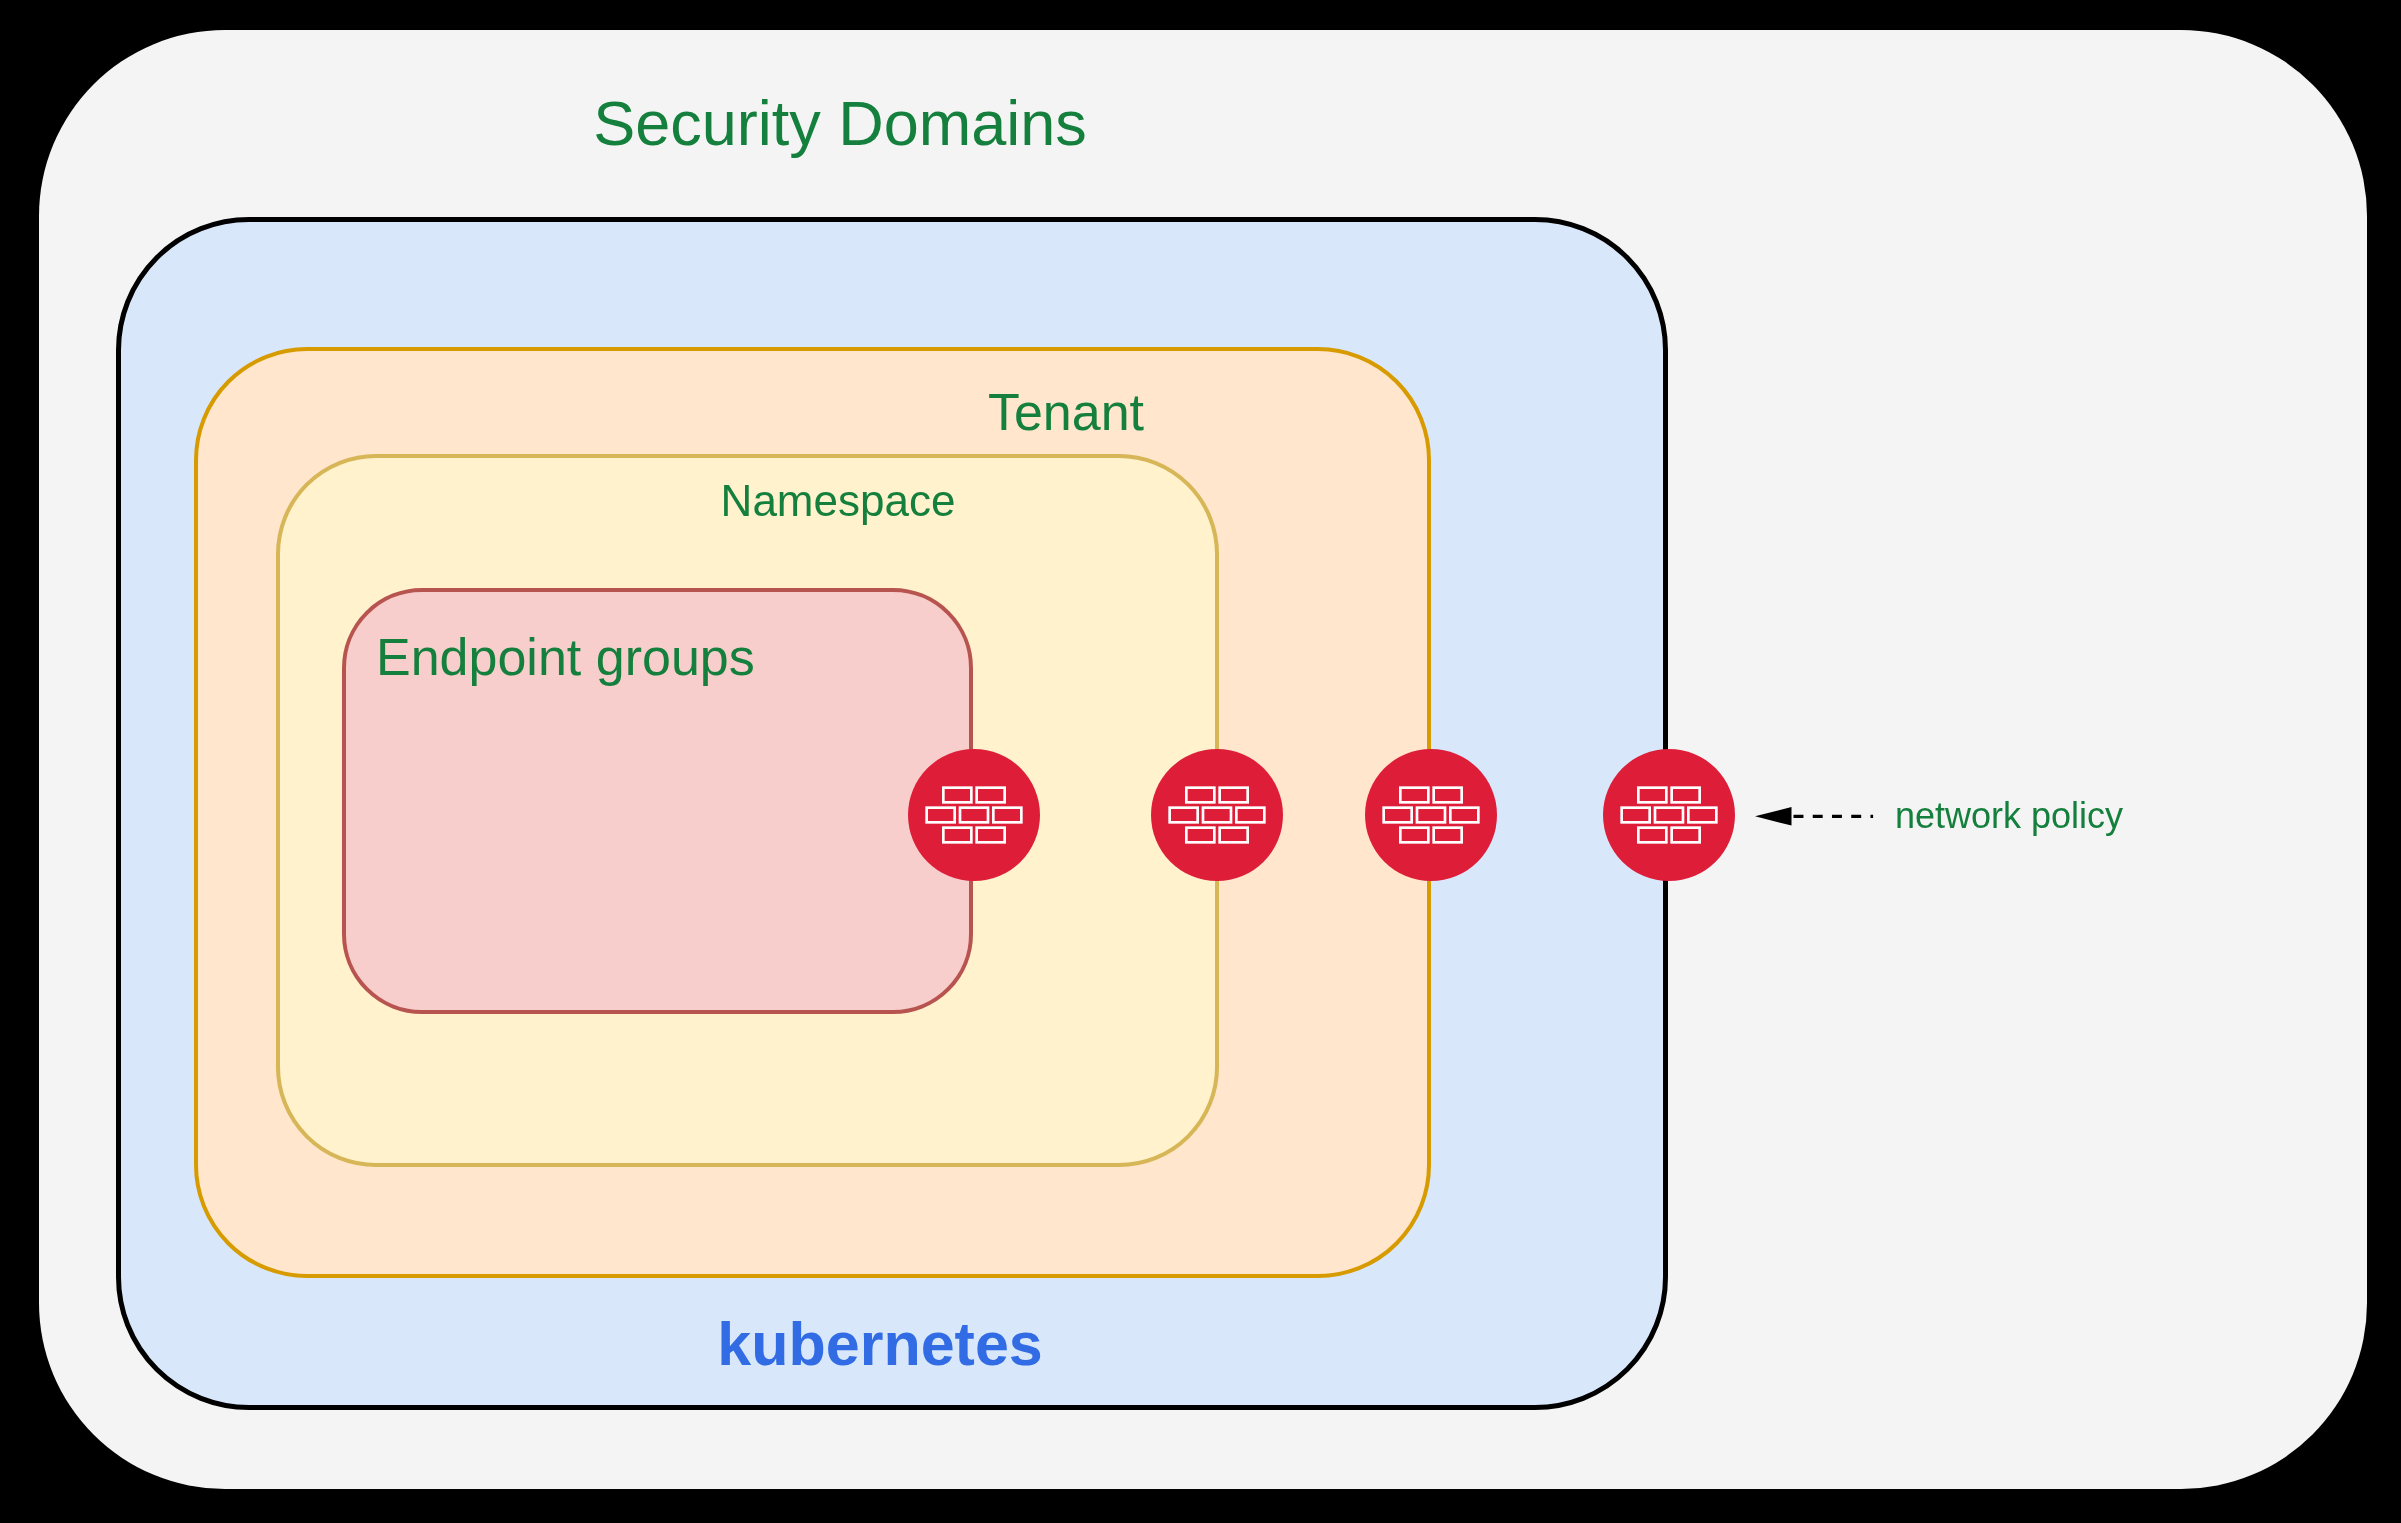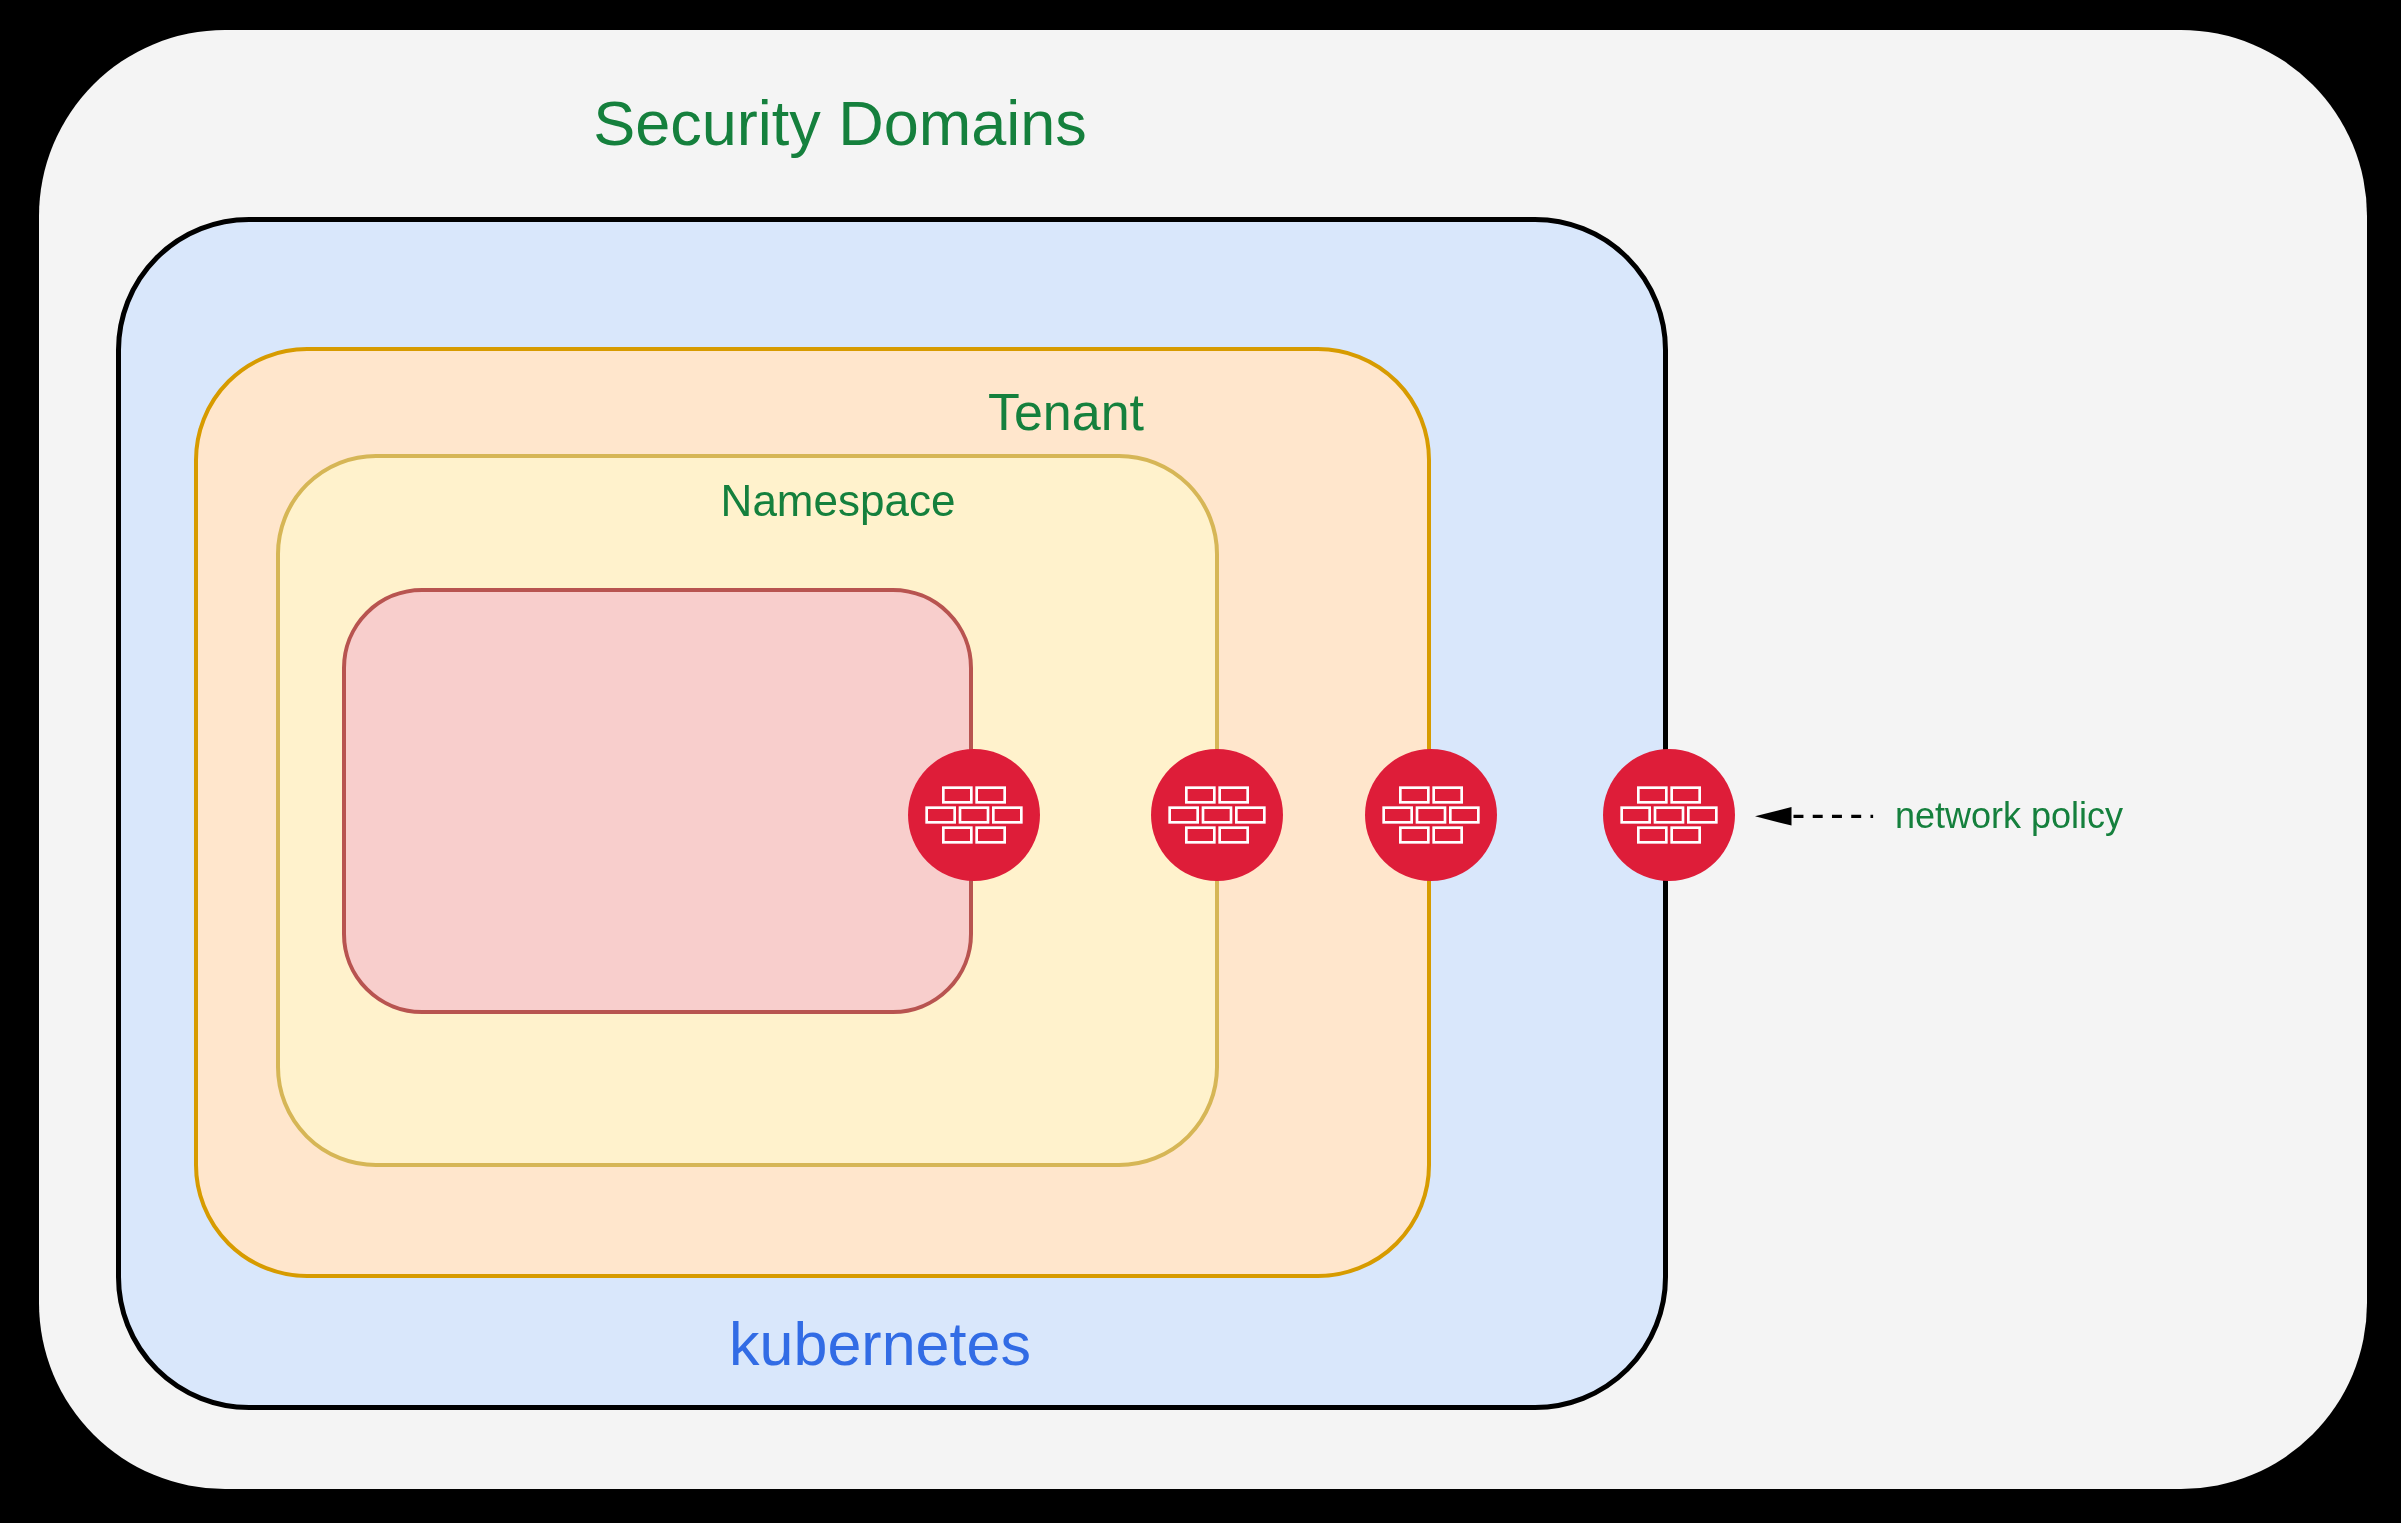--- a/index.html
+++ b/index.html
@@ -21,21 +21,21 @@
   
   .lbl{white-space:nowrap;color:#15803d;line-height:1;}
   .center-xy{transform:translate(-50%,-50%);}
   .center-y{transform:translateY(-50%);}
   #title{left:840px;top:123px;font-size:63px;}
   #lbl-cluster{left:1372px;top:282px;font-size:52px;}
   #lbl-tenant{left:1066px;top:412px;font-size:52px;}
   #lbl-namespace{left:838px;top:501px;font-size:44px;}
   #lbl-endpoint{left:376px;top:657px;font-size:52px;}
   #lbl-network-policy{left:1895px;top:816px;font-size:36px;}
-  #lbl-kubernetes{left:880px;top:1344px;font-size:61px;font-weight:normal;}
+  #lbl-kubernetes{left:880px;top:1344px;font-size:61px;font-weight:bold;}
   
   .fw{width:132px;height:132px;top:749px;}
   #fw1{left:908px;} #fw2{left:1151px;} #fw3{left:1365px;} #fw4{left:1603px;}
   
   #arrow{left:1755px;top:803px;width:146px;height:26.6px;}
 </style>
 </head>
 <body>
 
 <div id="stage">
@@ -50,20 +50,21 @@
 
   <div id="box-endpoint" class="abs box" style="background-color: rgb(248, 206, 204); border-color: rgb(184, 84, 80);"></div>
 
   <div id="title" class="abs lbl center-xy">Security Domains</div>
 
 
   <div id="lbl-tenant" class="abs lbl center-xy">Tenant</div>
 
   <div id="lbl-namespace" class="abs lbl center-xy">Namespace</div>
 
+  <div id="lbl-endpoint" class="abs lbl center-y">Endpoint groups</div>
 
   <svg id="fw1" class="abs fw" viewBox="0 0 198 198">
     <circle cx="99" cy="99" r="99" fill="#de1d39"></circle>
     <g stroke="#ffffff" stroke-width="4" fill="none">
       <rect x="53" y="58" width="42" height="22"></rect>
         <rect x="103" y="58" width="42" height="22"></rect>
       <rect x="28" y="88" width="42" height="22"></rect>
         <rect x="78" y="88" width="42" height="22"></rect>
         <rect x="128" y="88" width="42" height="22"></rect>
       <rect x="53" y="118" width="42" height="22"></rect>

